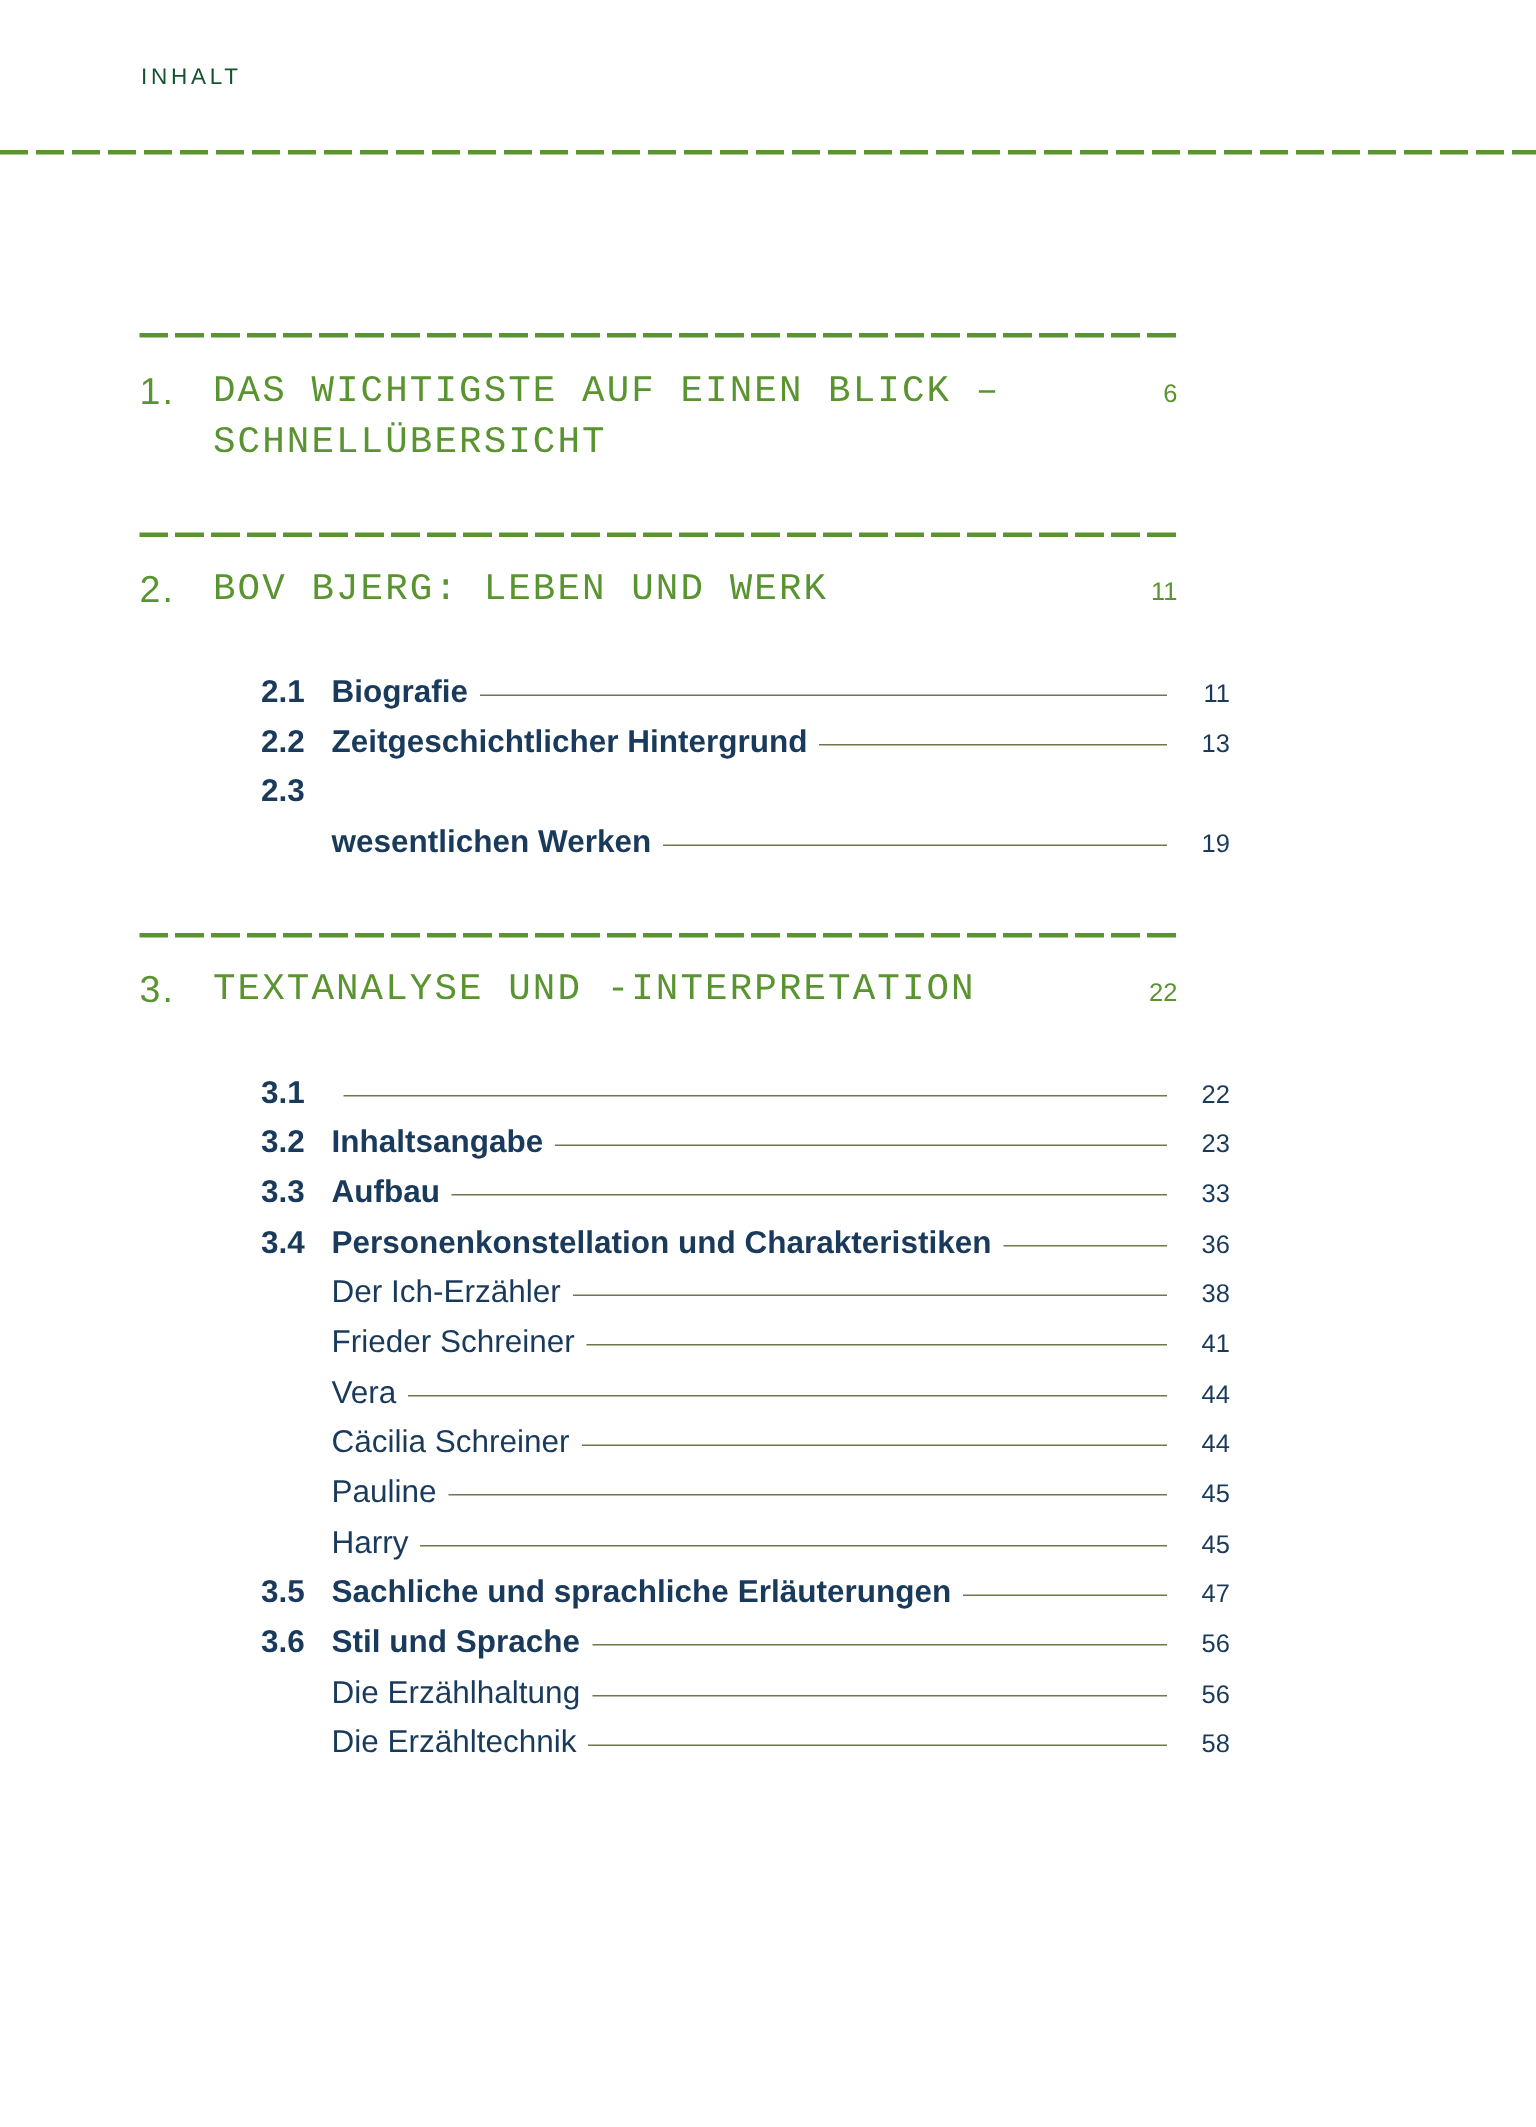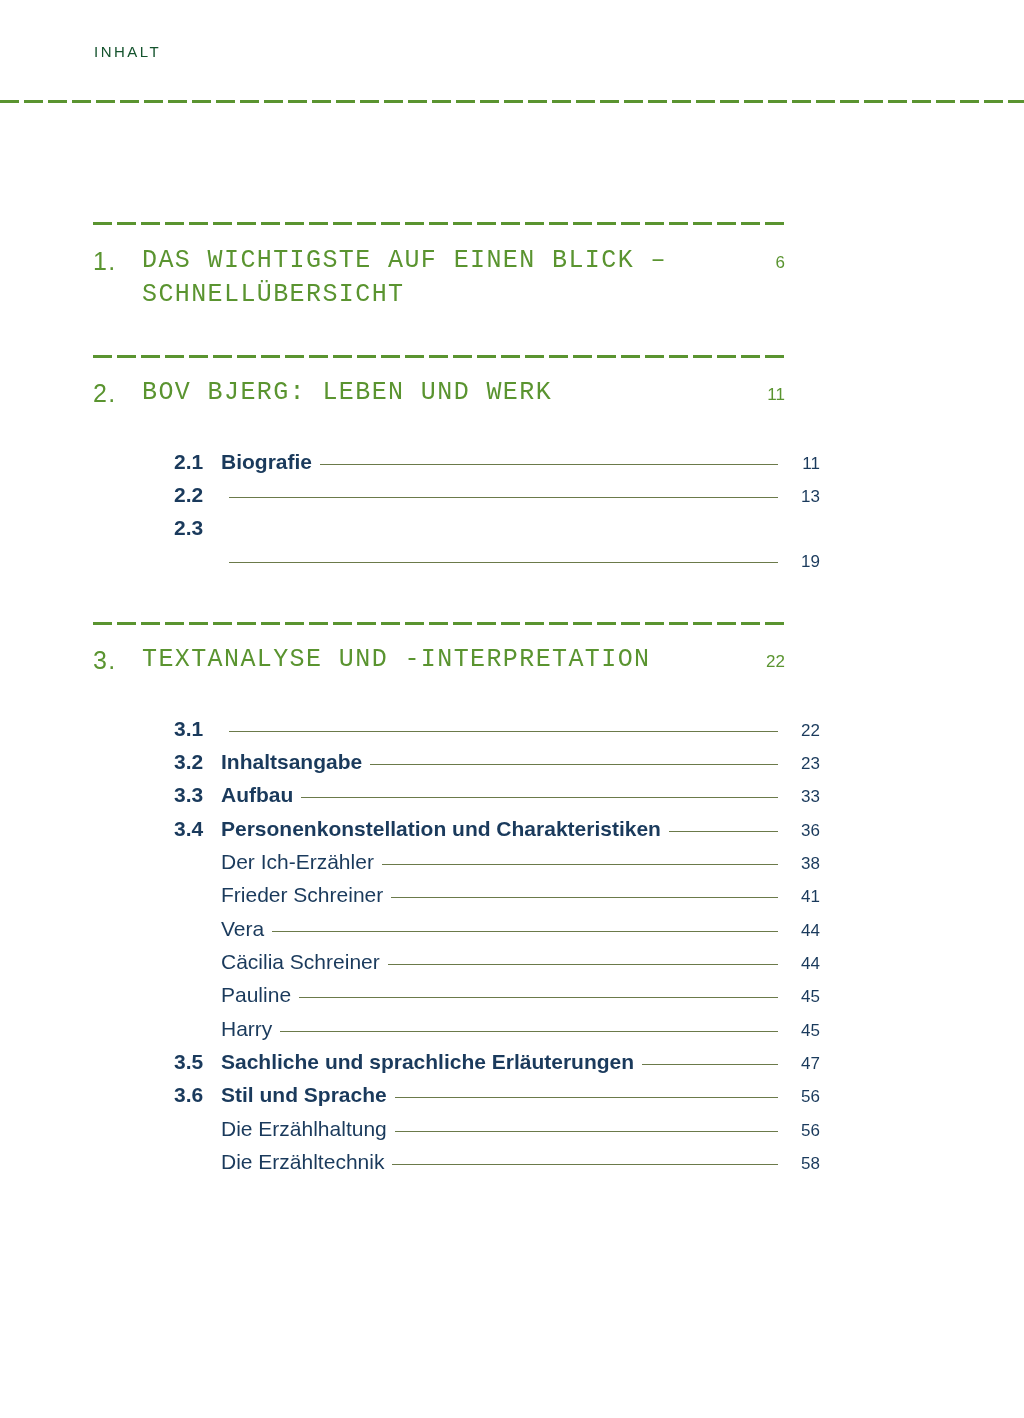--- a/index.html
+++ b/index.html
@@ -69,30 +69,32 @@
 </div>
 
 <div class="entry bold" style="top:445px">
   <span class="enum">2.1</span>
   <span class="etitle">Biografie</span>
   <span class="leader"></span>
   <span class="epage">11</span>
 </div>
 <div class="entry bold" style="top:478px">
   <span class="enum">2.2</span>
+  <span class="etitle">Zeitgeschichtlicher Hintergrund</span>
   <span class="leader"></span>
   <span class="epage">13</span>
 </div>
 <div class="entry bold nolead" style="top:511px">
   <span class="enum">2.3</span>
   <span class="leader"></span>
   <span class="epage"></span>
 </div>
 <div class="entry bold" style="top:545px">
   <span class="enum"></span>
+  <span class="etitle">wesentlichen Werken</span>
   <span class="leader"></span>
   <span class="epage">19</span>
 </div>
 
 <div class="sec-rule" style="top:622px"></div>
 <div class="chapter" style="top:643px;height:34px">
   <span class="num">3.</span>
   <span class="title">TEXTANALYSE UND -INTERPRETATION</span>
   <span class="page">22</span>
 </div>

